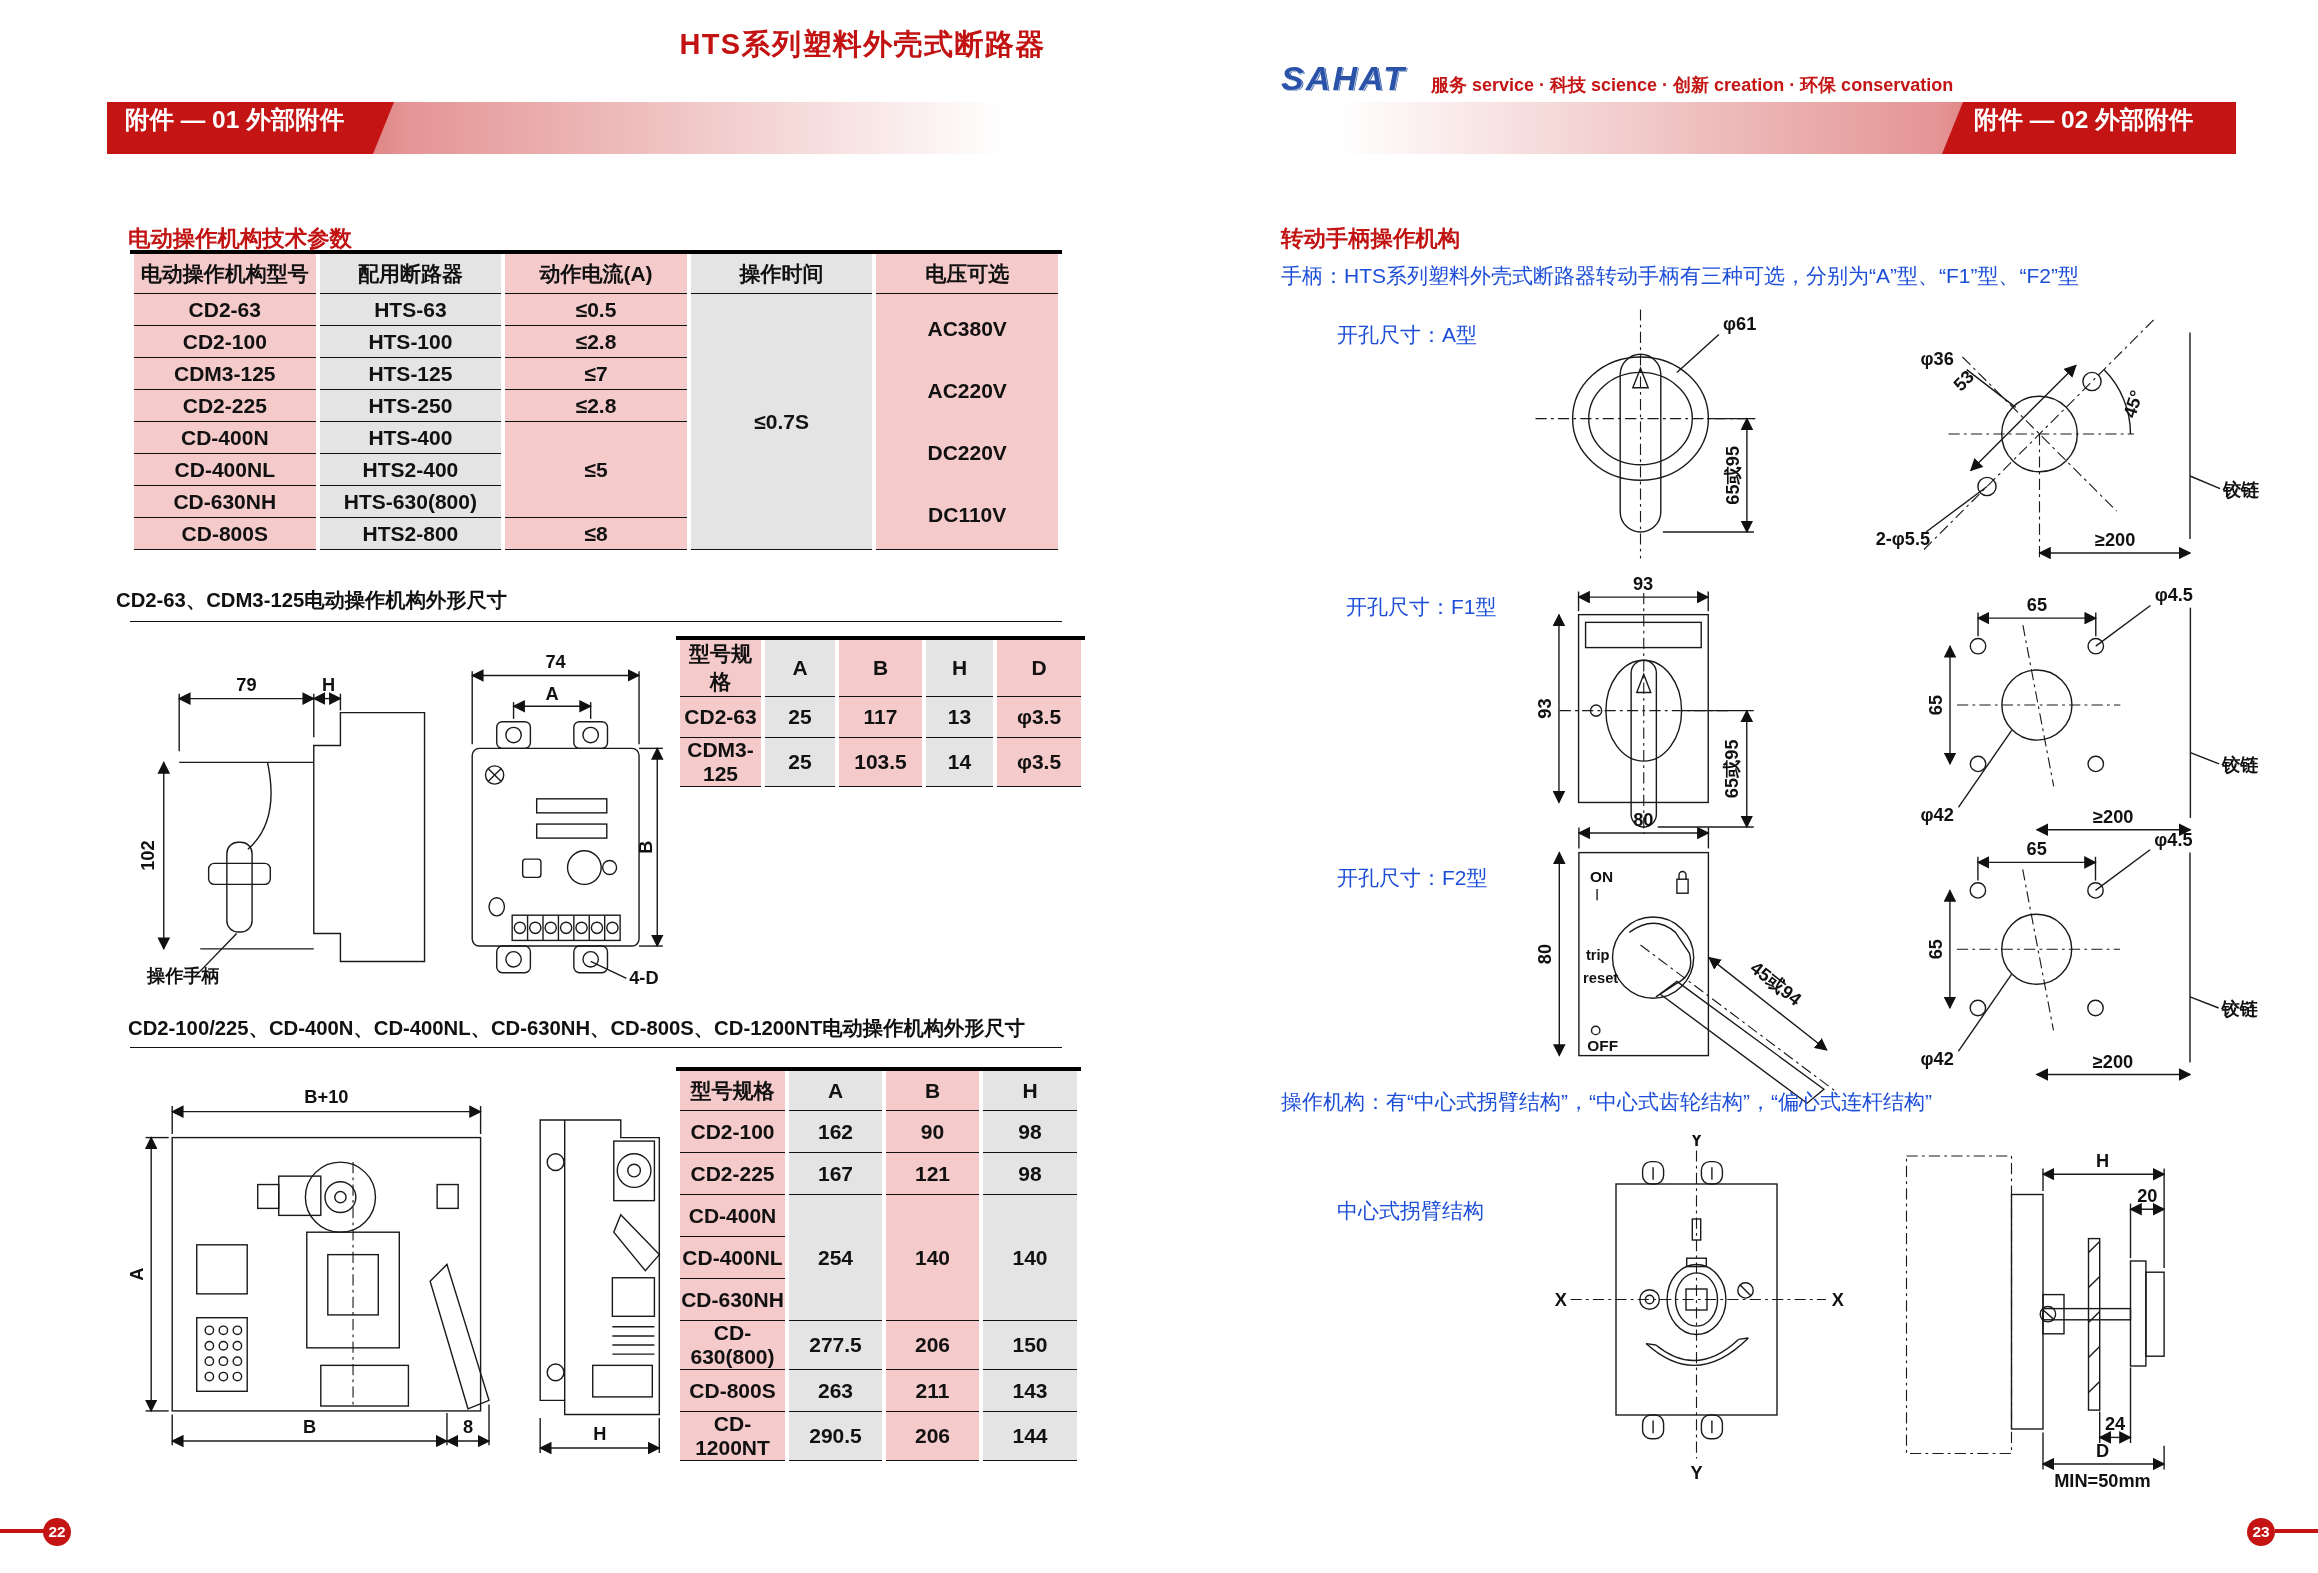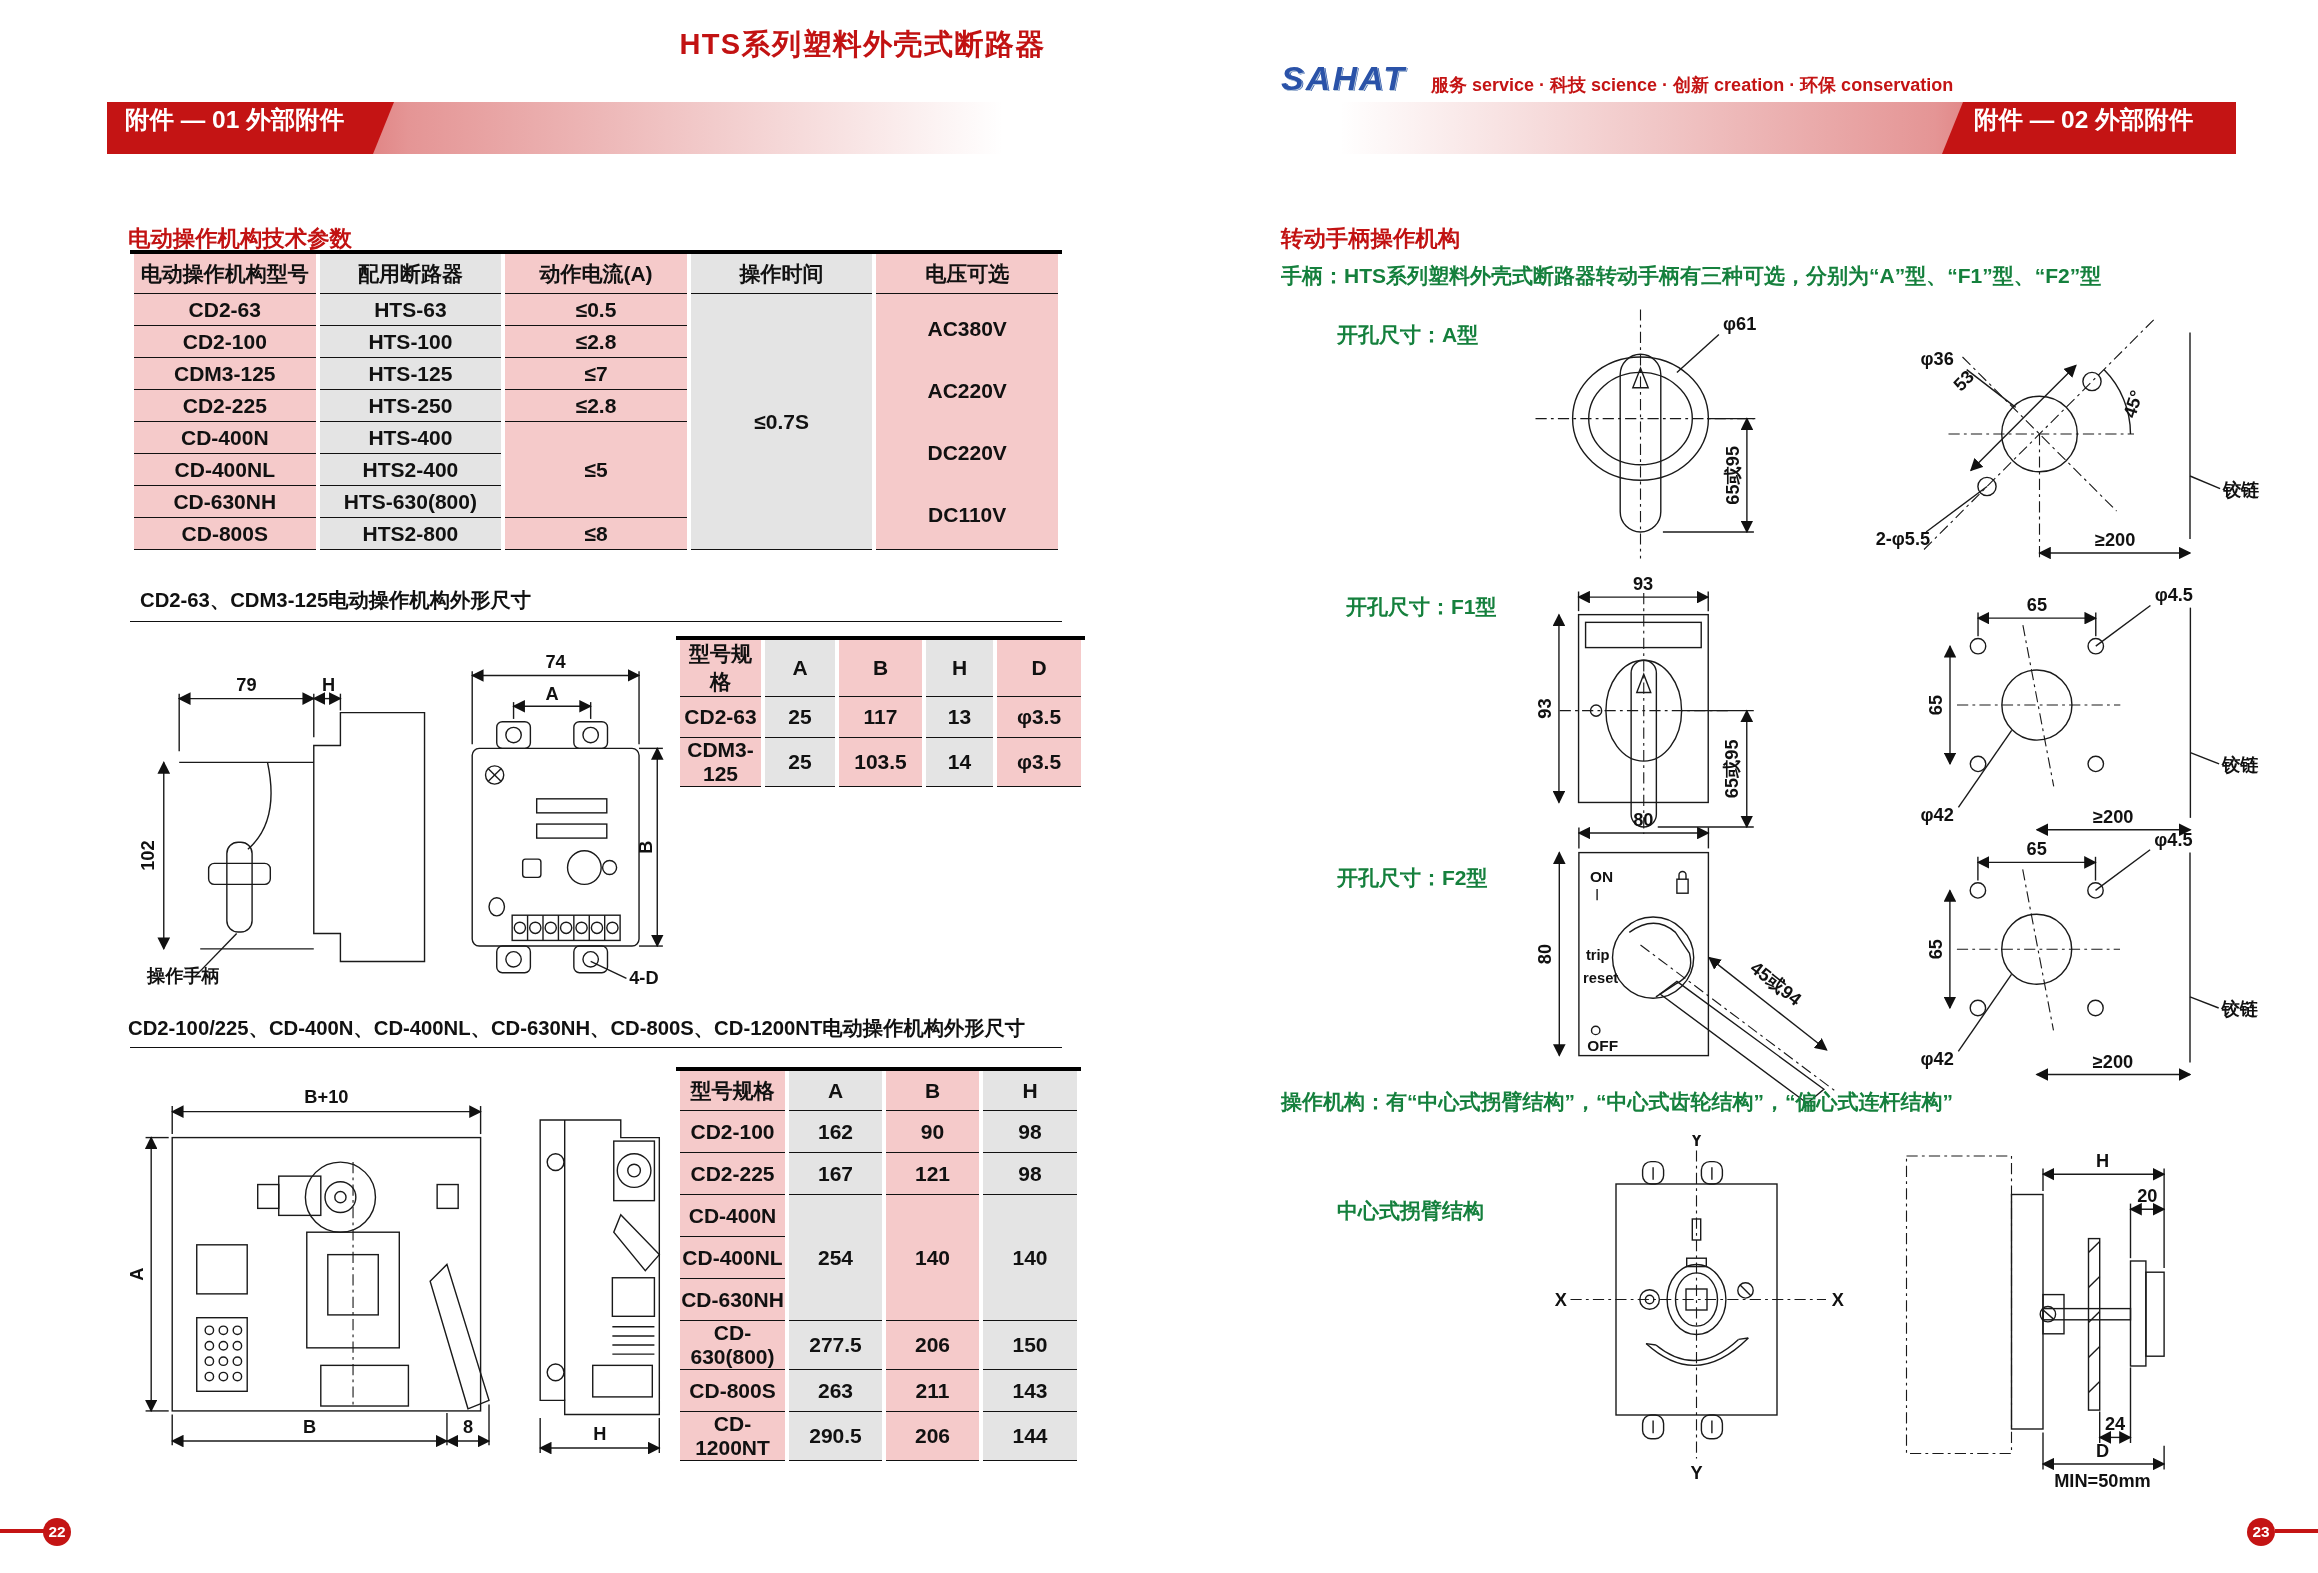--- a/index.html
+++ b/index.html
@@ -13,21 +13,21 @@
   .banner-l{background:linear-gradient(to right,#c41414 0px,rgba(196,20,20,.45) 301px,rgba(196,20,20,0) 897px);}
   .banner-r{background:linear-gradient(to left,#c41414 0px,rgba(196,20,20,.45) 301px,rgba(196,20,20,0) 897px);}
   .banner .solid{position:absolute;top:0;height:100%;background:#c41414;color:#fff;
         font-size:24.5px;font-weight:bold;line-height:36px;white-space:nowrap;box-sizing:border-box;}
   .banner-l .solid{left:0;width:287px;padding-left:18px;clip-path:polygon(0 0,100% 0,calc(100% - 21px) 100%,0 100%);}
   .banner-r .solid{right:0;width:294px;padding-left:32px;clip-path:polygon(21px 0,100% 0,100% 100%,0 100%);}
 
   .sec-red{font-size:22.4px;font-weight:bold;color:#c21212;}
   .sec-blk{font-size:20.3px;font-weight:bold;color:#111;white-space:nowrap;}
   .hr{height:1.4px;background:#111;}
-  .body-text{font-size:21px;font-weight:bold;color:#15803d;white-space:nowrap;}
+  .body-text{font-size:21px;font-weight:normal;color:#1d4ed8;white-space:nowrap;}
   .logo{font-size:34px;font-weight:bold;font-style:italic;color:#2a52a8;letter-spacing:2.1px;
         text-shadow:0.7px 0.7px 0 #bcd,1.4px 1.4px 0 #2a52a8;}
   .tagline{font-size:18px;font-weight:bold;color:#c41414;white-space:nowrap;}
 
   
   table.tb{border-collapse:separate;border-spacing:4.2px 0;border-top:4.2px solid #000;table-layout:fixed;}
   table.tb td{border-bottom:1.4px solid #111;text-align:center;vertical-align:middle;
       font-size:21px;font-weight:bold;color:#111;padding:0;overflow:hidden;}
   .pk{background:#f5caca}.gy{background:#e4e4e4}
   .t1 td{height:31px}.t1 td.hd{height:39px}
@@ -129,21 +129,21 @@
       </tr>
       <tr>
         <td class="pk">CD-800S</td>
         <td class="gy">HTS2-800</td>
         <td class="pk">≤8</td>
       </tr>
     </tbody>
       </table>
   </div>
 
-  <div class="abs sec-blk" style="left:140px;top:586px;">CD2-63、CDM3-125电动操作机构外形尺寸</div>
+  <div class="abs sec-blk" style="left:116px;top:586px;">CD2-63、CDM3-125电动操作机构外形尺寸</div>
   <div class="abs hr" style="left:130px;top:621px;width:932px;"></div>
 
   <svg class="abs" style="left:130px;top:632px;" width="540" height="354" viewBox="0 0 770 505">
     <g>
       <path class="ln" d="M300 115 H420 V470 H300 V430 H262 V162 H300 Z"></path>
       <line class="ln" x1="70" y1="186" x2="262" y2="186"></line>
       <line class="ln" x1="100" y1="452" x2="262" y2="452"></line>
       <path class="ln" d="M196 186 Q214 270 168 310"></path>
       <rect class="ln" x="138" y="300" width="36" height="128" rx="16"></rect>
       <rect class="ln" x="112" y="330" width="88" height="30" rx="8"></rect>

